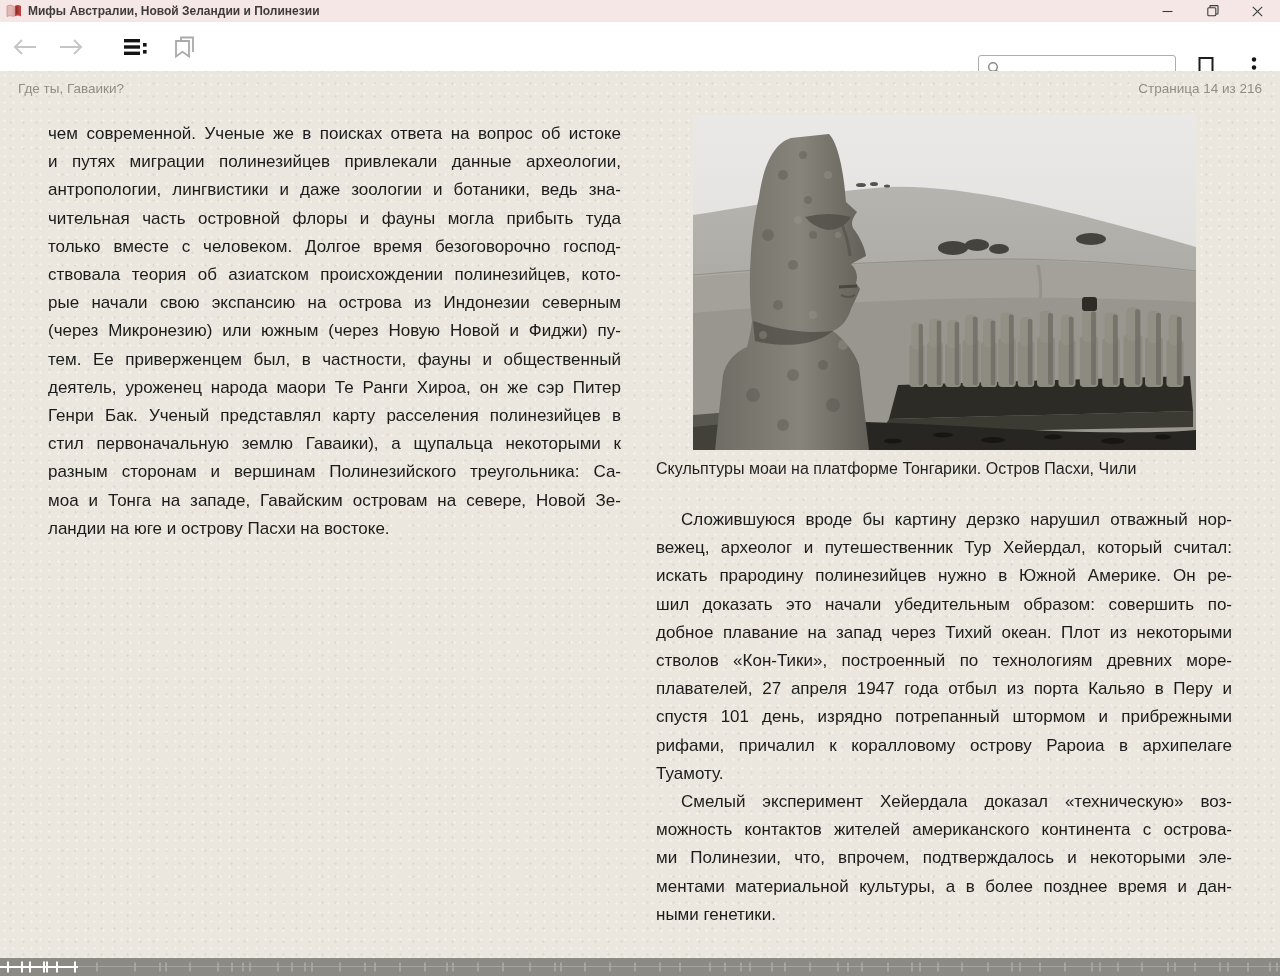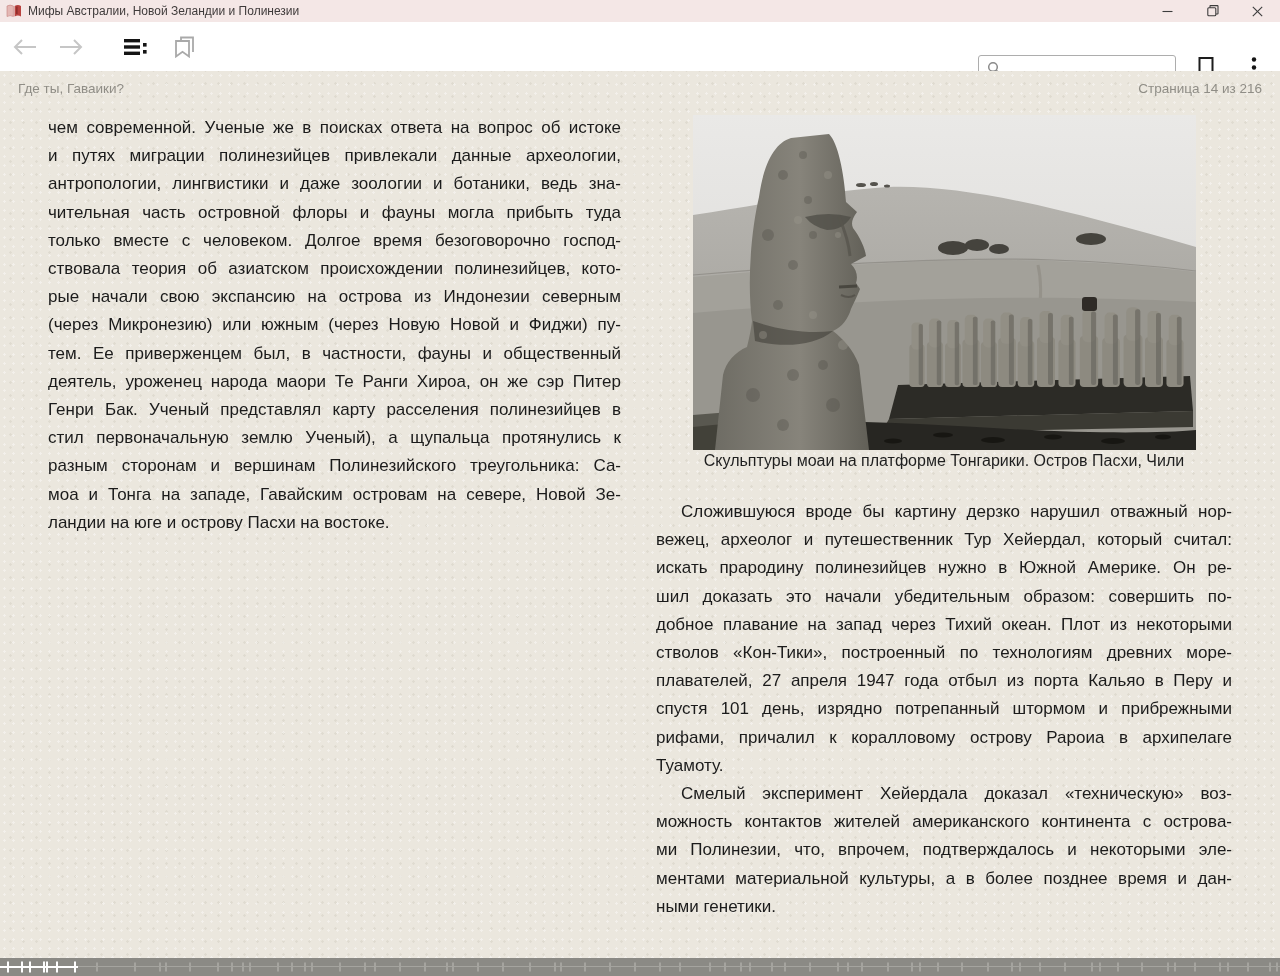--- a/index.html
+++ b/index.html
@@ -5,21 +5,21 @@
   * { margin:0; padding:0; box-sizing:border-box; }
   html,body { width:1280px; height:976px; overflow:hidden; }
   body { font-family:"Liberation Sans", sans-serif; position:relative; background:#ebe7de; }
 
   
   .titlebar {
     position:absolute; left:0; top:0; width:1280px; height:22px;
     background:#f4e7e6; display:flex; align-items:center;
   }
   .titlebar .appicon { margin:0 6px 0 6px; display:flex; align-items:center; }
-  .titlebar .title { font-size:12px; color:#3f3b3b; }
+  .titlebar .title { font-size:12px; color:#3f3b3b;font-weight:bold; }
   .winbtns { margin-left:auto; display:flex; height:22px; }
   .winbtn { width:45px; height:22px; display:flex; align-items:center; justify-content:center; cursor:default; }
 
   
   .toolbar {
     position:absolute; left:0; top:22px; width:1280px; height:49px;
     background:#ffffff; display:flex; align-items:center;
   }
   .tbtn { width:44px; height:40px; display:flex; align-items:center; justify-content:center; }
   .tbtn.b-back { margin-left:3px; }
@@ -45,33 +45,33 @@
     background-color:#ebe7de;
     background-image:
       radial-gradient(rgba(255,255,255,.38) 1px, transparent 1.4px),
       radial-gradient(rgba(166,158,140,.16) 1px, transparent 1.5px);
     background-size:9px 9px, 13px 13px;
     background-position:0 0, 4px 6px;
   }
   .chapter-label { position:absolute; left:18px; top:10px; font-size:13.5px; color:#8f8d86; }
   .page-label    { position:absolute; right:18px; top:10px; font-size:13.5px; color:#8f8d86; }
 
-  .col-left  { position:absolute; left:48px;  top:43px;  width:573px; }
+  .col-left  { position:absolute; left:48px;  top:49px;  width:573px; }
   .col-right { position:absolute; left:656px; top:44px;  width:576px; }
 
   .tline {
     font-size:17px; line-height:28.2px; color:#1b1b1b;
     text-align:justify; text-align-last:justify; white-space:normal;
   }
   .tlast   { text-align-last:left; }
   .tindent { text-indent:25px; }
 
   .figure { width:503px; height:335px; margin-left:37px; display:block; }
   .figcaption {
-    margin-top:0; text-align:center; font-size:16px; color:#1f1f1f; line-height:22px;
+    margin-top:8px; font-size:16px; color:#1f1f1f; line-height:22px;
   }
   .paras { margin-top:26px; }
 
   
   .progressbar {
     position:absolute; left:0; bottom:0; width:1280px; height:18px;
     background:#8b8a85;
   }
   .pline-rest {
     position:absolute; left:0; right:0; top:50%; height:1px; margin-top:-1px; background:#a5a49f;
@@ -183,21 +183,21 @@
       <div class="tline">и путях миграции полинезийцев привлекали данные археологии,</div>
       <div class="tline">антропологии, лингвистики и даже зоологии и ботаники, ведь зна-</div>
       <div class="tline">чительная часть островной флоры и фауны могла прибыть туда</div>
       <div class="tline">только вместе с человеком. Долгое время безоговорочно господ-</div>
       <div class="tline">ствовала теория об азиатском происхождении полинезийцев, кото-</div>
       <div class="tline">рые начали свою экспансию на острова из Индонезии северным</div>
       <div class="tline">(через Микронезию) или южным (через Новую Новой и Фиджи) пу-</div>
       <div class="tline">тем. Ее приверженцем был, в частности, фауны и общественный</div>
       <div class="tline">деятель, уроженец народа маори Те Ранги Хироа, он же сэр Питер</div>
       <div class="tline">Генри Бак. Ученый представлял карту расселения полинезийцев в</div>
-      <div class="tline">стил первоначальную землю Ученый), а щупальца протянулись к</div>
+      <div class="tline">стил первоначальную землю Гаваики), а щупальца некоторыми к</div>
       <div class="tline">разным сторонам и вершинам Полинезийского треугольника: Са-</div>
       <div class="tline">моа и Тонга на западе, Гавайским островам на севере, Новой Зе-</div>
       <div class="tline tlast">ландии на юге и острову Пасхи на востоке.</div>
     </div>
 
   <div class="col-right">
     <svg class="figure" viewBox="0 0 503 335" aria-label="black and white photo of moai statues">
       <defs>
         <linearGradient id="sky" x1="0" y1="0" x2="0" y2="1">
           <stop offset="0" stop-color="#eae9e7"></stop>

